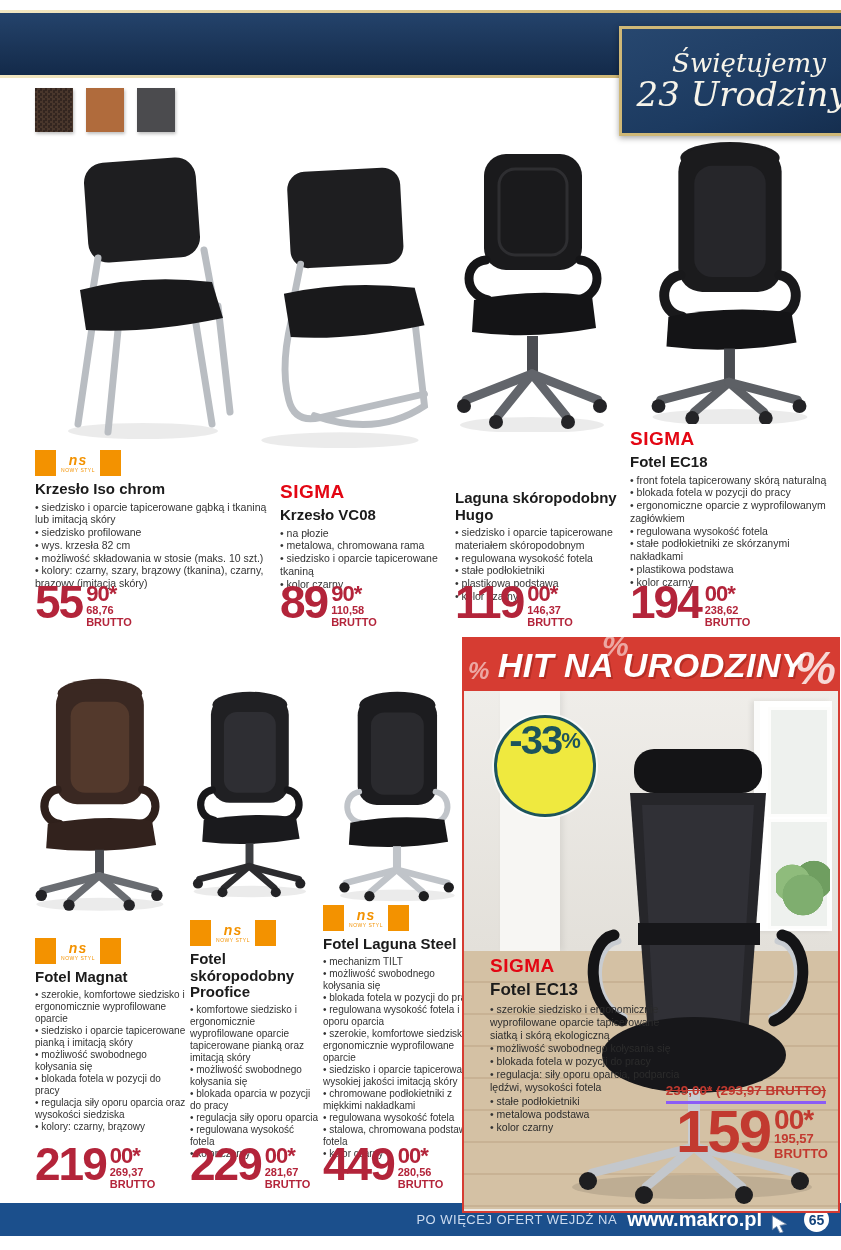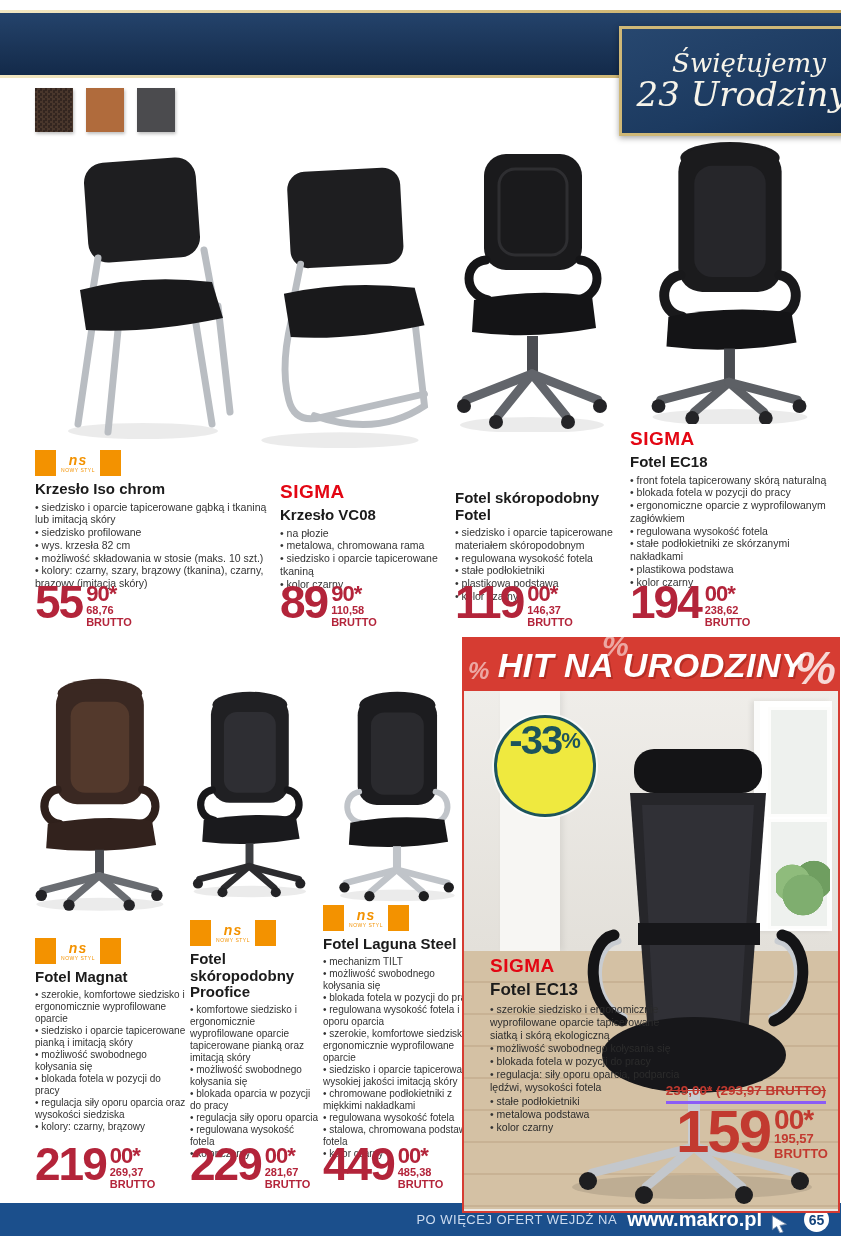--- a/index.html
+++ b/index.html
@@ -222,21 +222,21 @@
     <h3 class="title">Krzesło VC08</h3>
     <div class="bullets">
         <div class="bullet">na płozie</div>
         <div class="bullet">metalowa, chromowana rama</div>
         <div class="bullet">siedzisko i oparcie tapicerowane tkaniną</div>
         <div class="bullet">kolor czarny</div>
       </div>
   </div>
 
   <div class="desc" style="left:455px;top:486px;width:180px;">
-    <h3 class="title">Fotel skóropodobny Fotel</h3>
+    <h3 class="title">Laguna skóropodobny Hugo</h3>
     <div class="bullets">
         <div class="bullet">siedzisko i oparcie tapicerowane materiałem skóropodobnym</div>
         <div class="bullet">regulowana wysokość fotela</div>
         <div class="bullet">stałe podłokietniki</div>
         <div class="bullet">plastikowa podstawa</div>
         <div class="bullet">kolor czarny</div>
       </div>
   </div>
 
   <div class="desc" style="left:630px;top:428px;width:205px;">
@@ -442,21 +442,21 @@
     <span class="p-side">
       <span class="p-dec">00*</span>
       <span class="p-sub">281,67</span>
       <span class="p-sub">BRUTTO</span>
     </span>
   </div>
   <div class="price" style="left:323px;top:1146px;">
     <span class="p-main">449</span>
     <span class="p-side">
       <span class="p-dec">00*</span>
-      <span class="p-sub">485,38</span>
+      <span class="p-sub">280,56</span>
       <span class="p-sub">BRUTTO</span>
     </span>
   </div>
 
   <div class="hitbox">
     <div class="hit-photo">
       <div class="wall"></div>
       <div class="wallcol"></div>
       <div class="window">
         <span class="pane pane1"></span>

